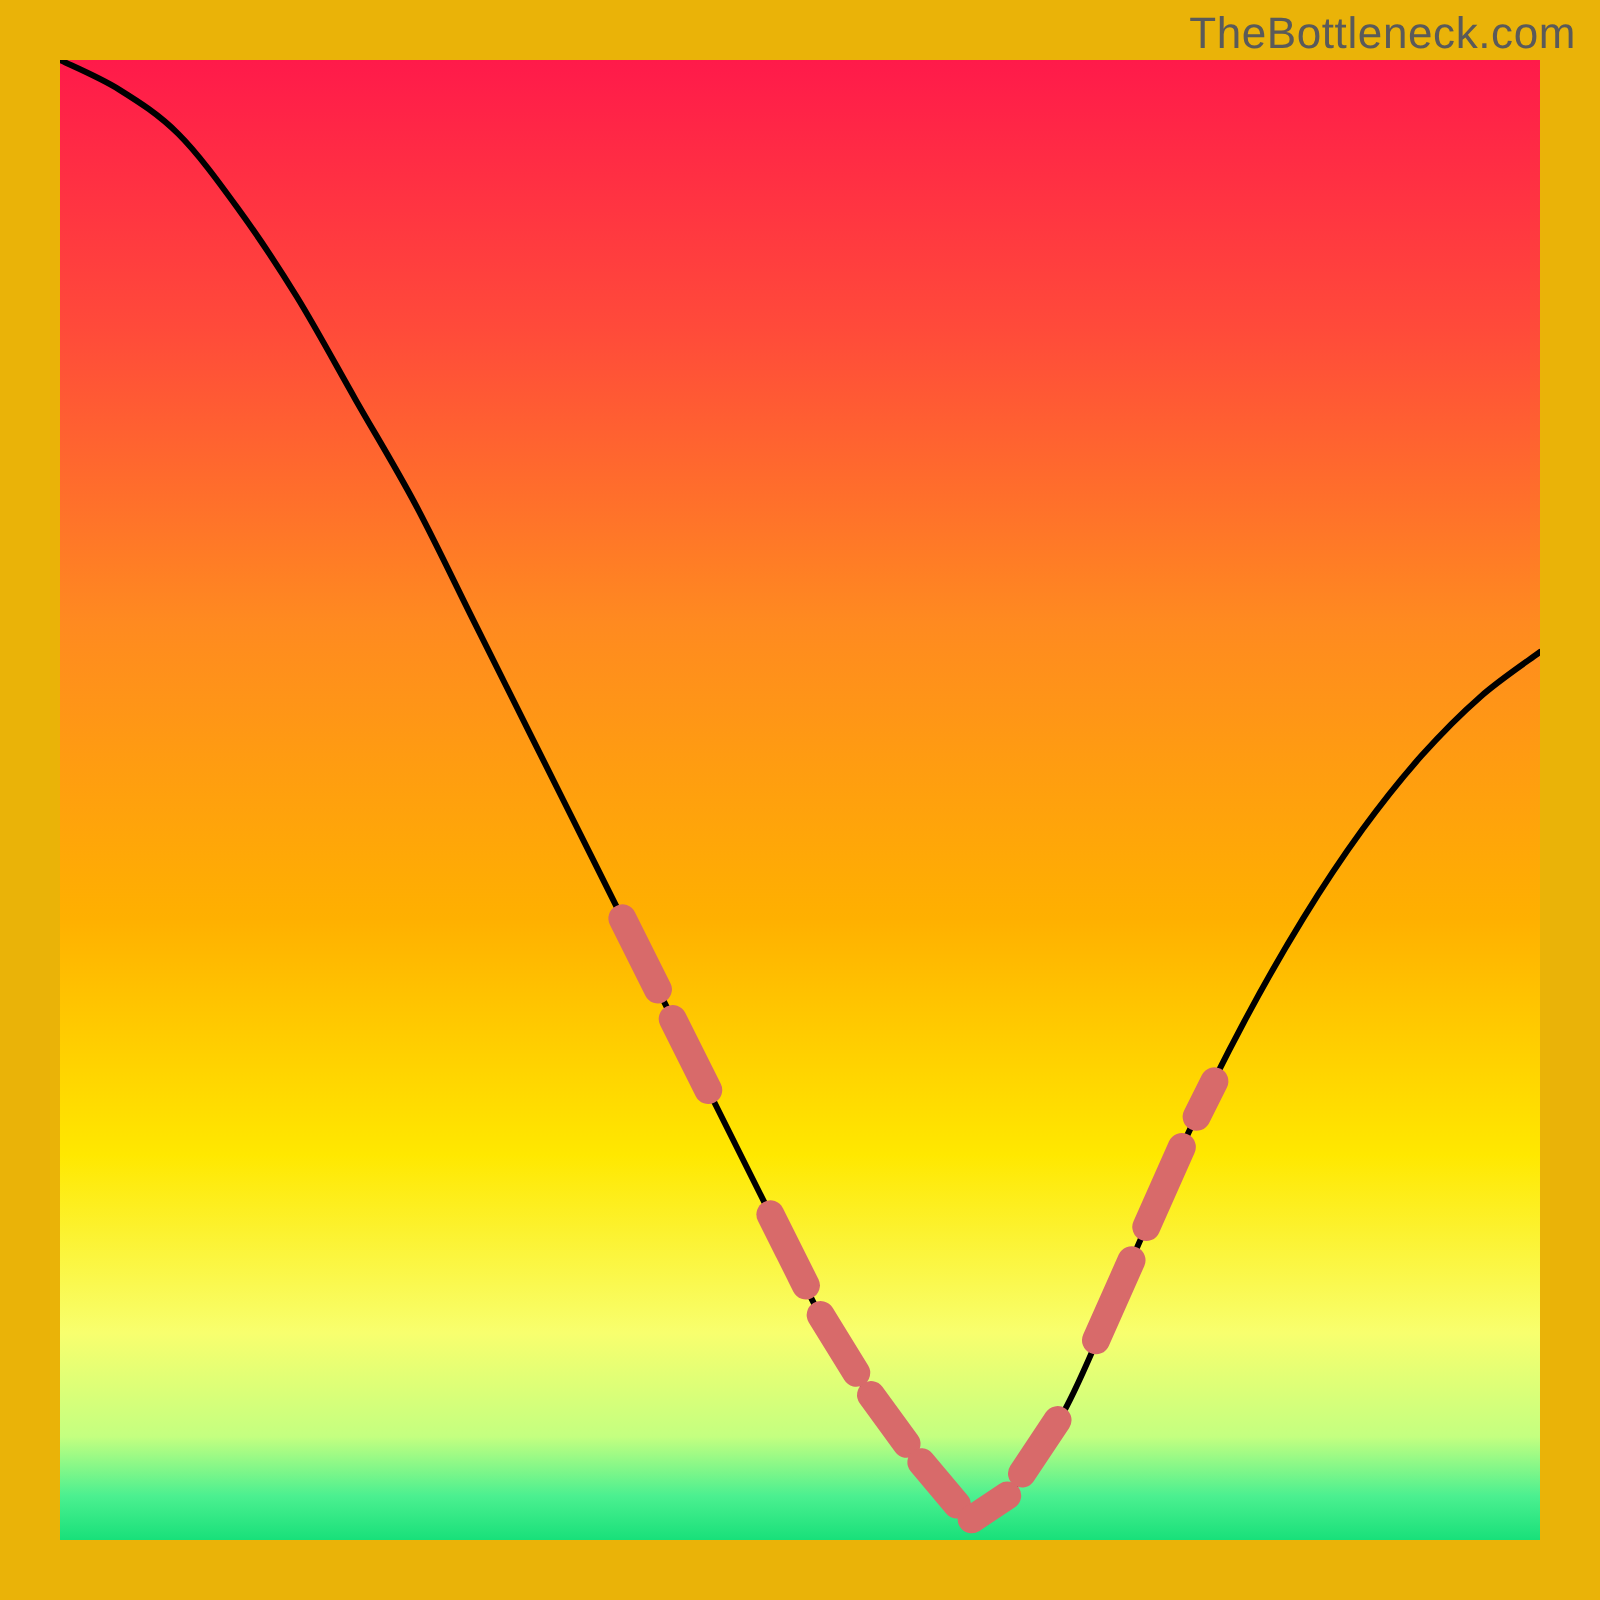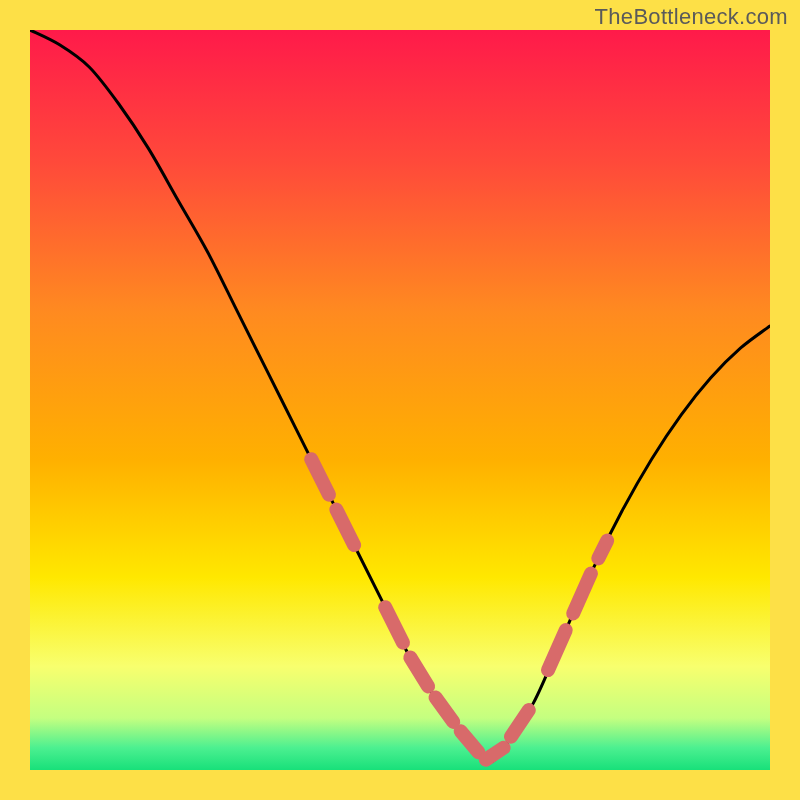--- a/index.html
+++ b/index.html
@@ -8,21 +8,21 @@
     background: #000;
     width: 800px;
     height: 800px;
     overflow: hidden;
     font-family: Arial, Helvetica, sans-serif;
   }
   .container {
     position: relative;
     width: 800px;
     height: 800px;
-    background: #fde047;
+    background: #eab308;
   }
   .watermark {
     position: absolute;
     top: 4px;
     right: 12px;
     color: #5a5a5a;
     font-size: 22px;
     font-weight: 500;
     letter-spacing: 0.3px;
     z-index: 10;

